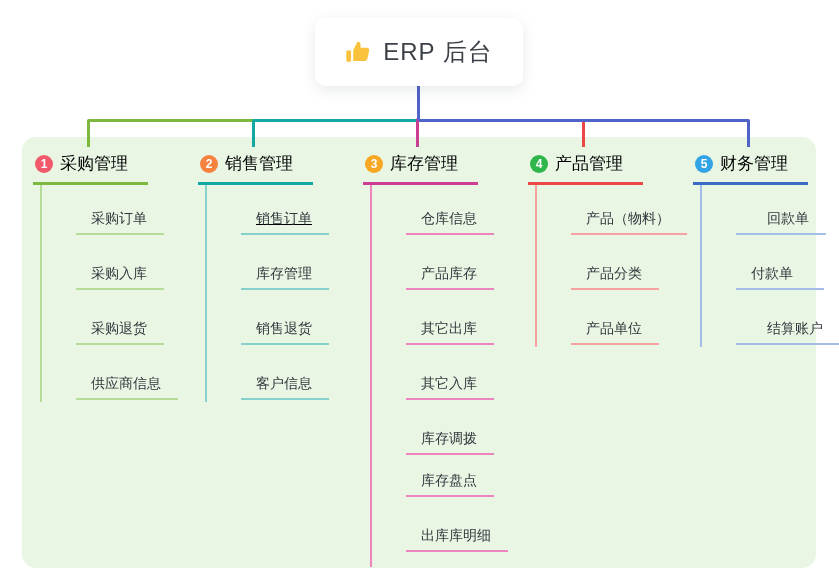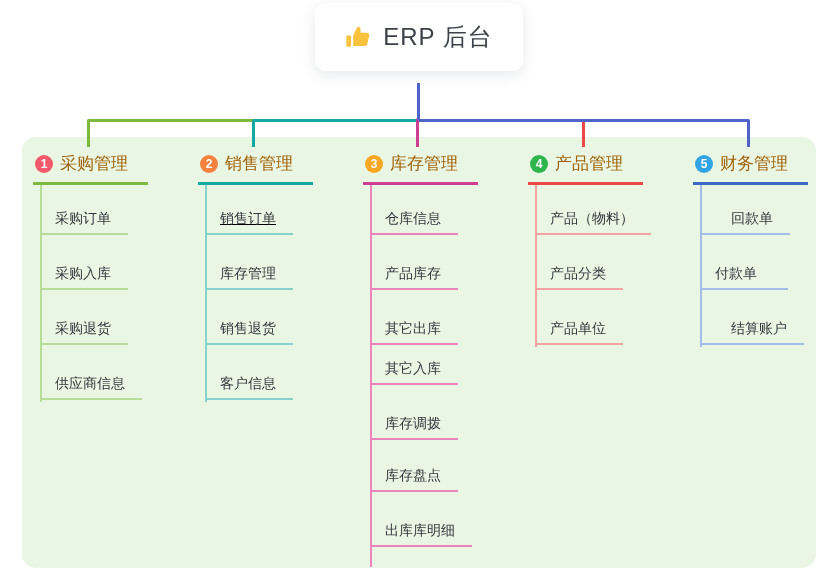--- a/index.html
+++ b/index.html
@@ -10,21 +10,21 @@
   }
   .panel{
     position:absolute;left:22px;top:137px;width:794px;height:431px;
     border-radius:14px;z-index:1;
   }
   #connectors{
     position:absolute;left:0;top:0;width:839px;height:588px;z-index:2;
     pointer-events:none;
   }
   .root-node{
-    position:absolute;left:315px;top:3px;width:208px;height:68px;
+    position:absolute;left:315px;top:18px;width:208px;height:68px;
     background:#ffffff;border-radius:10px;z-index:4;
     box-shadow:0 4px 14px rgba(60,70,90,.12);
     display:flex;align-items:center;justify-content:center;gap:11px;
     cursor:pointer;
   }
   .root-label{
     font-size:24px;font-weight:500;color:#3c4048;letter-spacing:1px;
   }
   .thumb-icon{width:27px;height:27px;display:inline-flex;}
   #branches{position:absolute;left:0;top:0;z-index:3;}
@@ -33,30 +33,31 @@
     display:flex;align-items:center;gap:7px;
     min-width:115px;width:max-content;
     padding:6px 2px 7px 2px;box-sizing:border-box;
     border-bottom:3px solid #000;cursor:pointer;
   }
   .badge{
     width:18px;height:18px;border-radius:50%;flex:0 0 18px;
     display:flex;align-items:center;justify-content:center;
     color:#fff;font-size:12px;font-weight:bold;line-height:1;
   }
-  .branch-label{font-size:17px;font-weight:500;color:#a16207;white-space:nowrap;}
+  .branch-label{font-size:17px;font-weight:500;color:#000000;white-space:nowrap;}
   .children{position:relative;margin-left:7px;}
   .vline{position:absolute;left:0;top:0;width:2px;}
   .child{
     box-sizing:border-box;
     display:flex;align-items:flex-end;
     width:max-content;min-width:88px;
     padding:0 17px 5px 15px;
     border-bottom:2px solid #ccc;
     cursor:pointer;
+    margin-left:36px;
   }
   .child-label{font-size:14px;color:#33373d;white-space:nowrap;}
 </style>
 </head>
 <body>
 
 <div class="panel" style="background: rgb(233, 246, 228);"></div>
 
 <svg id="connectors" viewBox="0 0 839 588" xmlns="http://www.w3.org/2000/svg">
     <path d="M 419 120.5 L 88.5 120.5 L 88.5 147" fill="none" stroke="#7cb93e" stroke-width="3" stroke-linejoin="round"></path>
@@ -142,29 +143,29 @@
   </div>
 
   <div class="child" style="height: 55px; border-bottom-color: rgb(236, 132, 189);">
     <span class="child-label">产品库存</span>
   </div>
 
   <div class="child" style="height: 55px; border-bottom-color: rgb(236, 132, 189);">
     <span class="child-label">其它出库</span>
   </div>
 
-  <div class="child" style="height: 40px; border-bottom-color: rgb(236, 132, 189);">
+  <div class="child" style="height: 55px; border-bottom-color: rgb(236, 132, 189);">
     <span class="child-label">其它入库</span>
   </div>
 
   <div class="child" style="height: 55px; border-bottom-color: rgb(236, 132, 189);">
     <span class="child-label">库存调拨</span>
   </div>
 
-  <div class="child" style="height: 52px; border-bottom-color: rgb(236, 132, 189);">
+  <div class="child" style="height: 42px; border-bottom-color: rgb(236, 132, 189);">
     <span class="child-label">库存盘点</span>
   </div>
 
   <div class="child" style="height: 55px; border-bottom-color: rgb(236, 132, 189);">
     <span class="child-label">出库库明细</span>
   </div>
 </div>
   </section>
 
   <section class="branch" style="left: 528px;">

